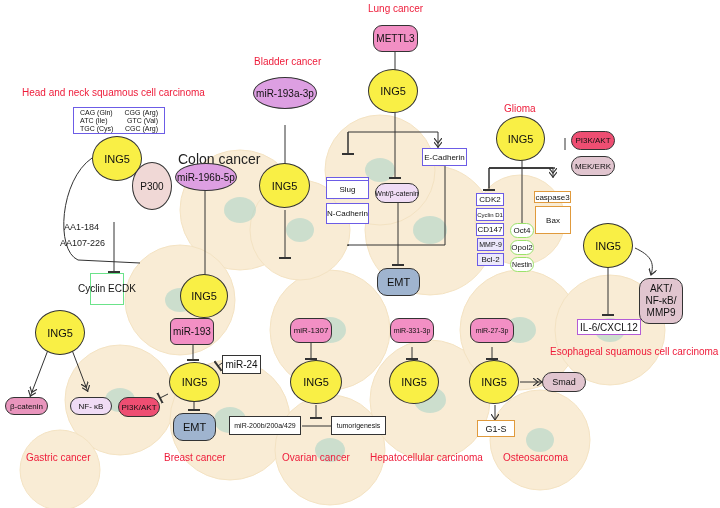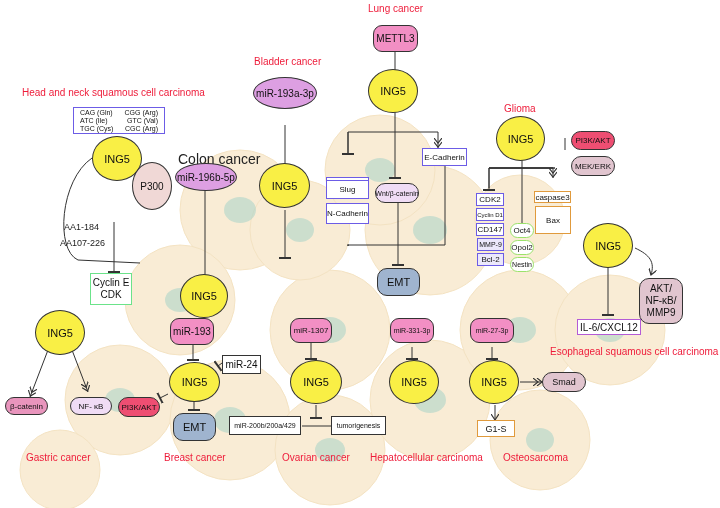--- a/index.html
+++ b/index.html
@@ -144,21 +144,21 @@
       </div>
     <div style="display:flex;justify-content:space-between;">
         <span>TGC (Cys)</span>
         <span>CGC (Arg)</span>
       </div>
   </div>
   <div class="node ing" style="left:92px;top:136px;width:50px;height:45px;">ING5</div>
   <div class="node" style="left:132px;top:162px;width:40px;height:48px;border-radius:50%;background:#f0d8d6;border:1px solid #333;font-size:10px;">P300</div>
   <div class="lbl dark" style="left:64px;top:222px;font-size:9px;">AA1-184</div>
   <div class="lbl dark" style="left:60px;top:238px;font-size:9px;">AA107-226</div>
-  <div class="node box" style="left:90px;top:273px;width:42px;height:32px;border:1.5px solid #6be38a;font-size:10px;flex-direction:column;line-height:12px;">
+  <div class="node box" style="left:90px;top:273px;width:34px;height:32px;border:1.5px solid #6be38a;font-size:10px;flex-direction:row;line-height:12px;">
     <span>Cyclin E</span>
     <span>CDK</span>
   </div>
 
   <div class="lbl dark" style="left:178px;top:151px;font-size:14px;">Colon cancer</div>
   <div class="node violet" style="left:175px;top:163px;width:62px;height:28px;">miR-196b-5p</div>
   <div class="node ing" style="left:180px;top:274px;width:48px;height:44px;">ING5</div>
 
   <div class="lbl" style="left:254px;top:56px;">Bladder cancer</div>
   <div class="node violet" style="left:253px;top:77px;width:64px;height:32px;">miR-193a-3p</div>
@@ -196,21 +196,21 @@
     <span>MMP9</span>
   </div>
   <div class="node box" style="left:577px;top:319px;width:64px;height:16px;border:1.5px solid #b45bd6;font-size:10px;">IL-6/CXCL12</div>
   <div class="lbl" style="left:550px;top:346px;">Esophageal squamous cell carcinoma</div>
 
   <div class="node ing" style="left:35px;top:310px;width:50px;height:45px;">ING5</div>
   <div class="node" style="left:5px;top:397px;width:43px;height:18px;background:#e995bd;border:1px solid #333;border-radius:10px;font-size:8px;">β-catenin</div>
   <div class="node lilac" style="left:70px;top:397px;width:42px;height:18px;">NF- κB</div>
   <div class="lbl" style="left:26px;top:452px;">Gastric cancer</div>
 
-  <div class="node pinkr" style="left:170px;top:318px;width:44px;height:27px;font-size:10px;">miR-193</div>
+  <div class="node pinkr" style="left:170px;top:318px;width:44px;height:27px;font-size:10px;border-radius:6px;">miR-193</div>
   <div class="node box bblack" style="left:222px;top:355px;width:39px;height:19px;font-size:10px;">miR-24</div>
   <div class="node ing" style="left:169px;top:362px;width:51px;height:40px;">ING5</div>
   <div class="node red" style="left:118px;top:397px;width:42px;height:20px;">PI3K/AKT</div>
   <div class="node emt" style="left:173px;top:413px;width:43px;height:28px;">EMT</div>
   <div class="lbl" style="left:164px;top:452px;">Breast cancer</div>
 
   <div class="node pinkr" style="left:290px;top:318px;width:42px;height:25px;font-size:8px;">miR-1307</div>
   <div class="node ing" style="left:290px;top:360px;width:52px;height:44px;">ING5</div>
   <div class="node box bblack" style="left:229px;top:416px;width:72px;height:19px;font-size:7px;">miR-200b/200a/429</div>
   <div class="node box bblack" style="left:331px;top:416px;width:55px;height:19px;font-size:7px;">tumorigenesis</div>

